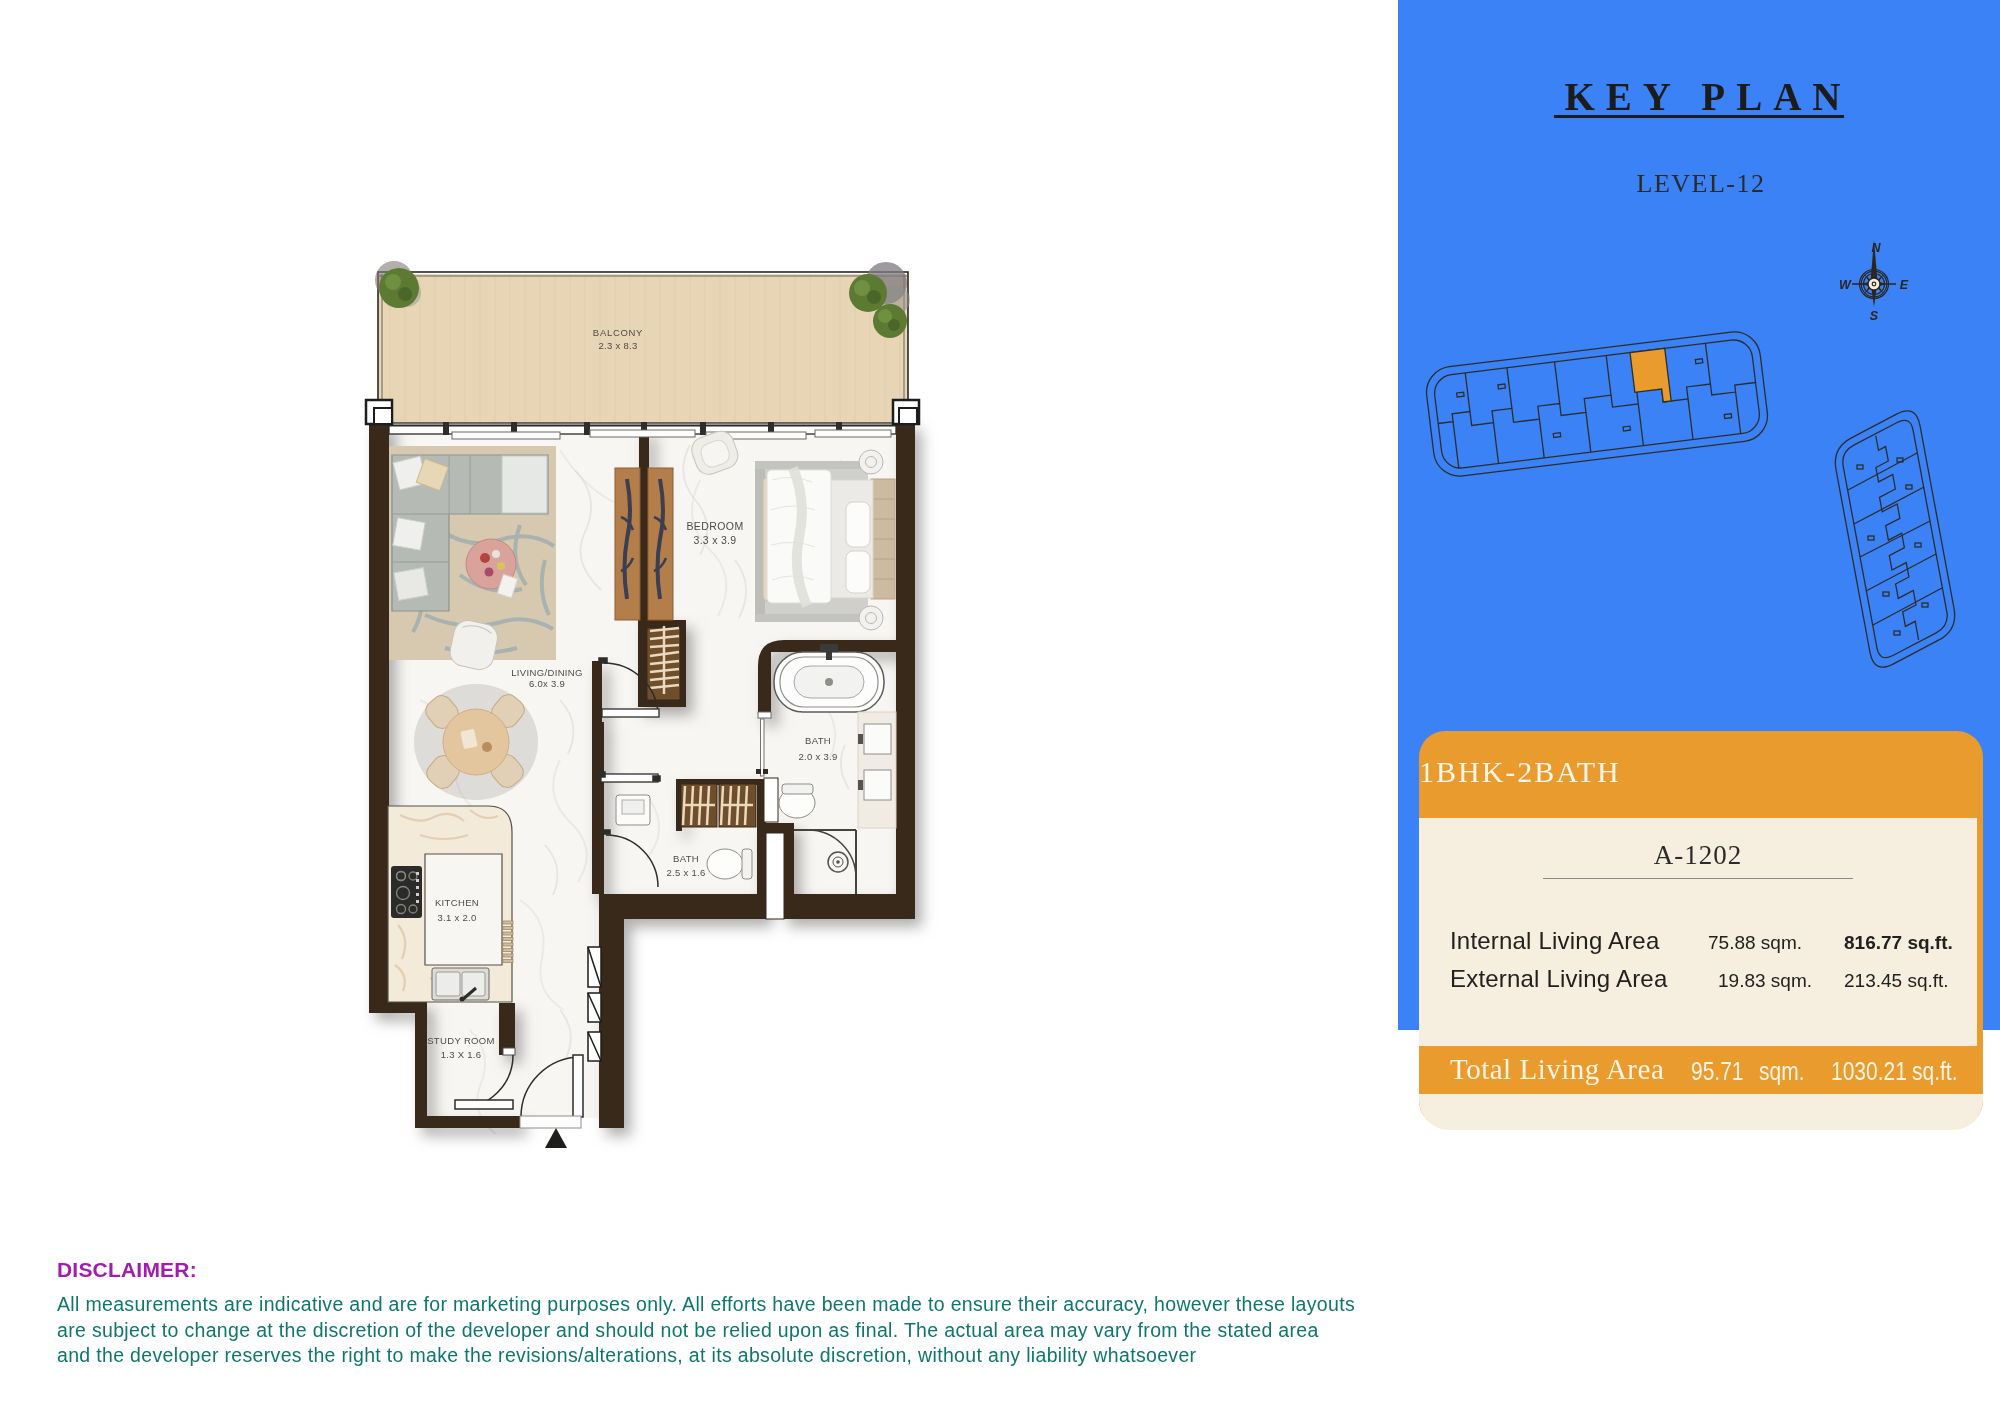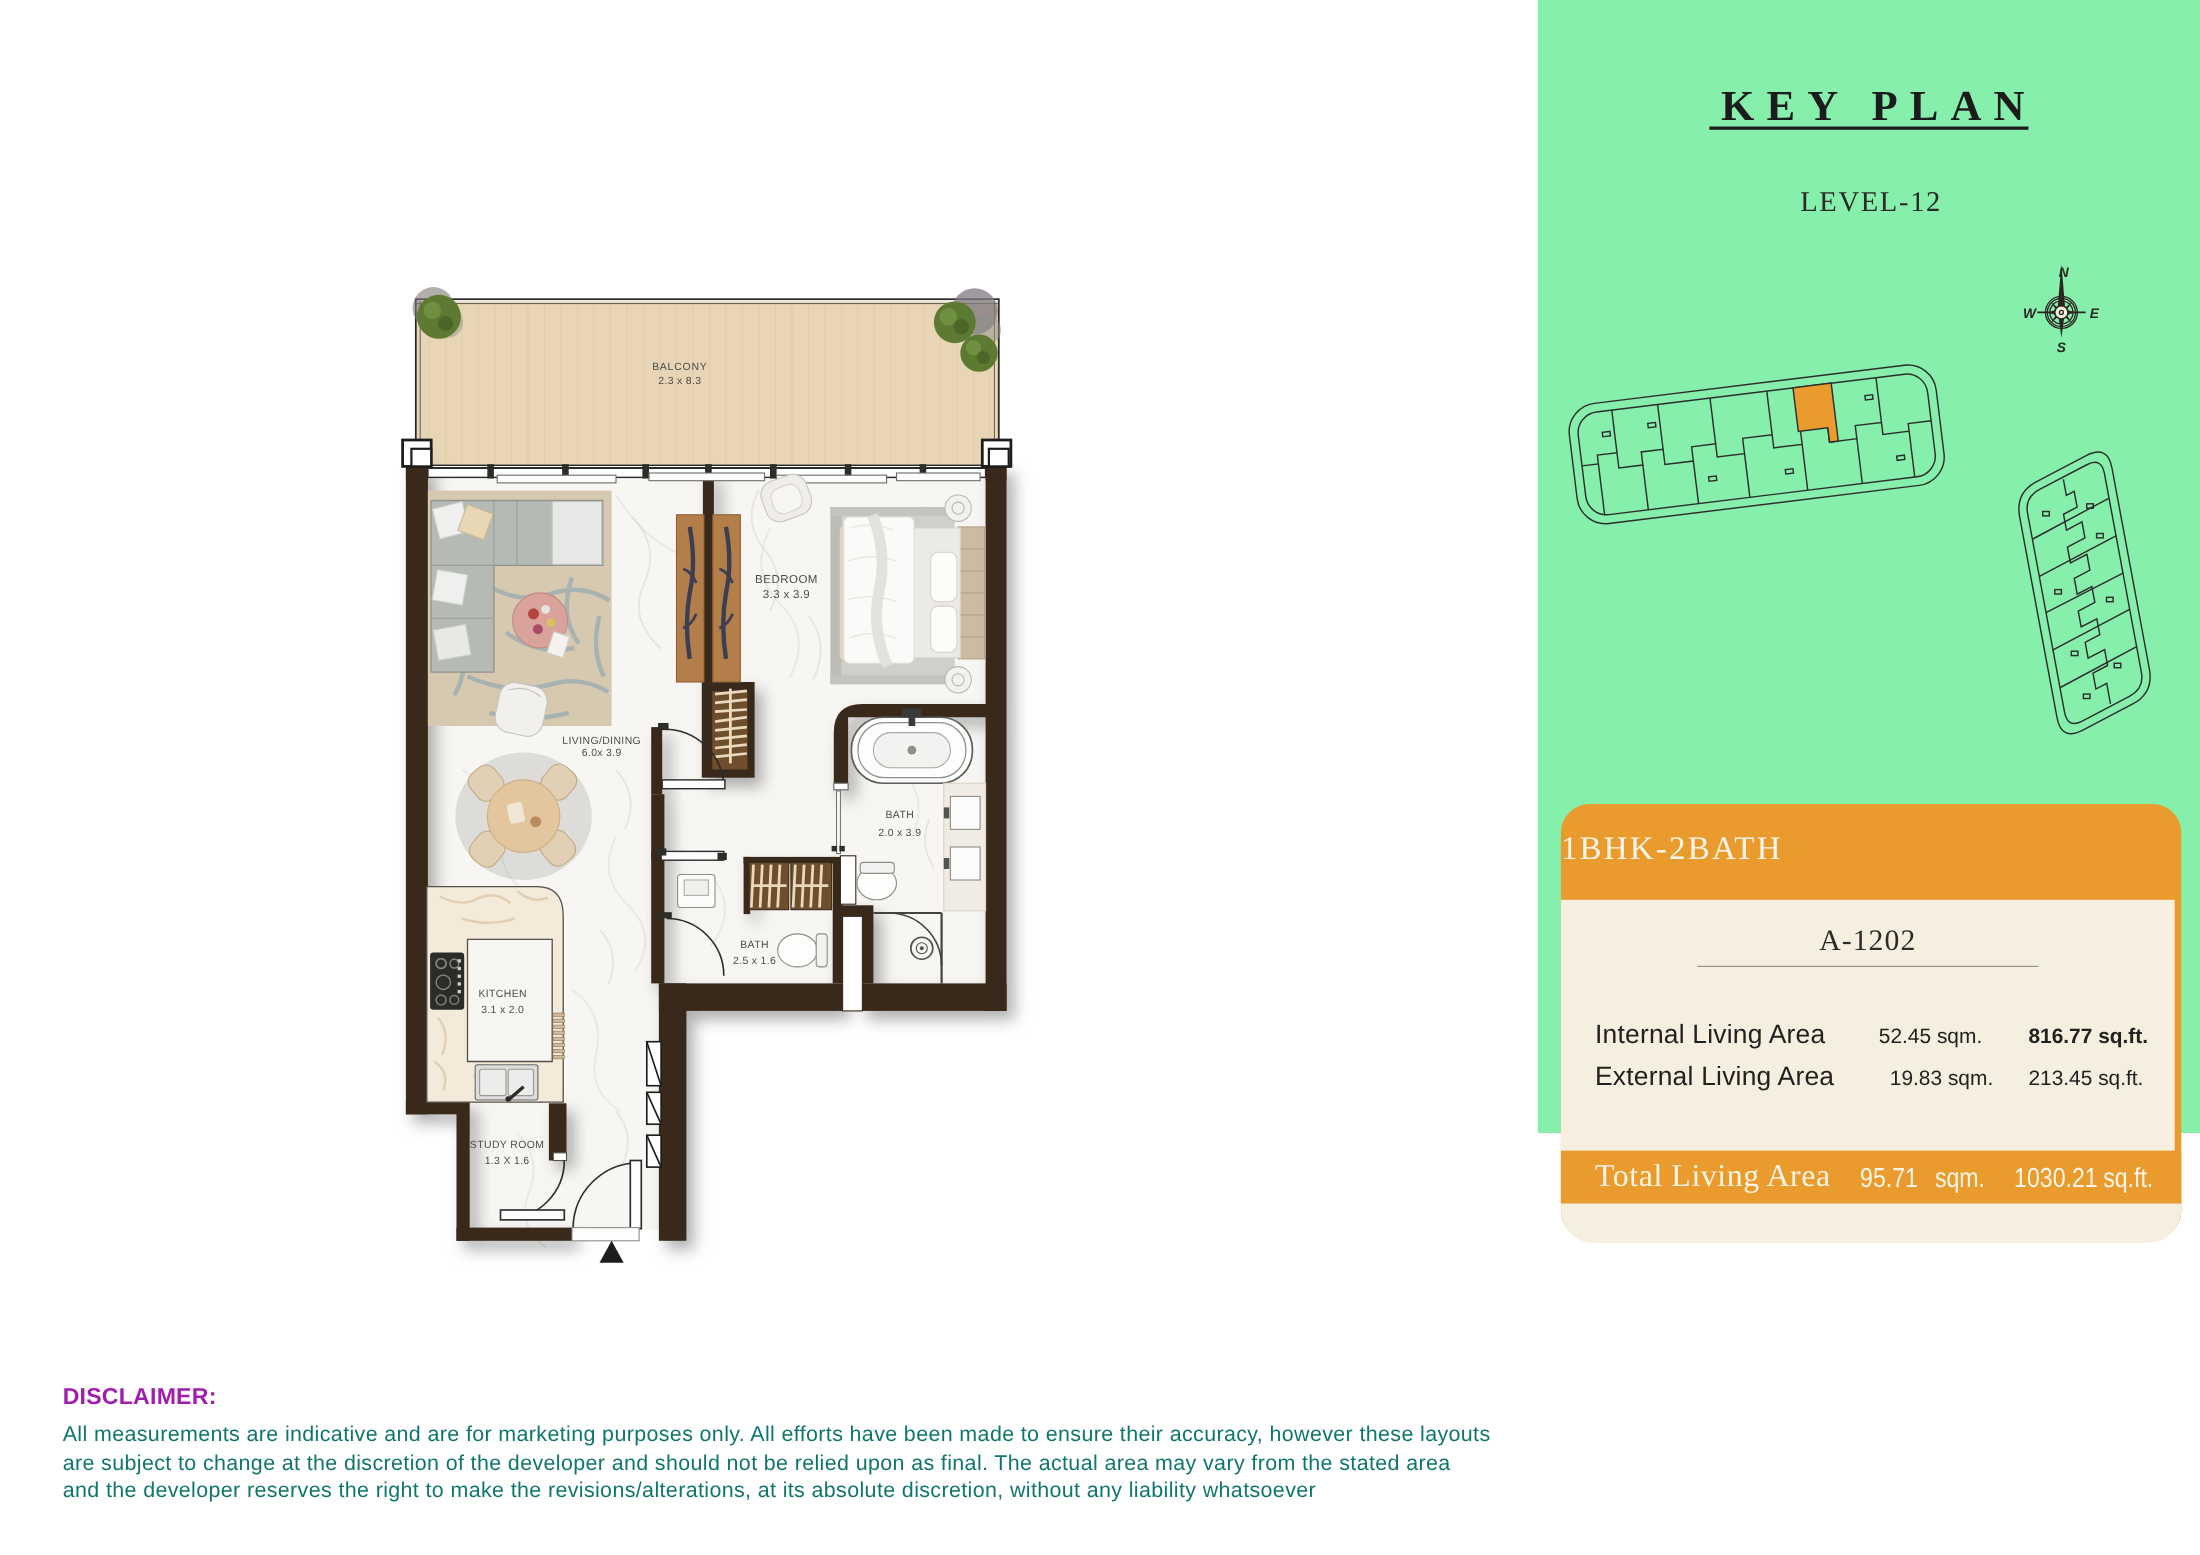--- a/index.html
+++ b/index.html
@@ -1,18 +1,18 @@
 <!DOCTYPE html>
 <html><head>
 <meta charset="utf-8">
 <style>
   html,body{margin:0;padding:0;}
   body{width:2000px;height:1414px;position:relative;background:#ffffff;overflow:hidden;
        font-family:"Liberation Sans", sans-serif;}
-  .sidebar{position:absolute;left:1398px;top:0;width:602px;height:1030px;background:#86efac;}
+  .sidebar{position:absolute;left:1398px;top:0;width:602px;height:1030px;background:#3b82f6;}
   .keyplan{position:absolute;left:9px;top:74px;width:602px;text-align:center;
       font-family:"Liberation Serif", serif;font-size:39px;font-weight:600;color:#1c1c1c;
       letter-spacing:11px;}
   .kpline{position:absolute;left:156px;top:115px;width:290px;height:3px;background:#1c1c1c;}
   .level{position:absolute;left:2px;top:169px;width:602px;text-align:center;
       font-family:"Liberation Serif", serif;font-size:26px;font-weight:500;color:#2a2a28;letter-spacing:1.5px;}
   .card{position:absolute;left:21px;top:731px;width:564px;height:396px;background:#e99b2e;border-radius:26px;}
   .cardhead{position:absolute;left:0;top:0;width:564px;height:88px;color:#fdf6ea;
       font-family:"Liberation Serif", serif;font-size:30px;letter-spacing:2px;line-height:82px;}
   .cardbody{position:absolute;left:0;top:87px;width:558px;height:230px;background:#f6eede;}
@@ -106,21 +106,21 @@
       <rect x="1922" y="603" width="6" height="4"></rect>
       <rect x="1894" y="631" width="6" height="4"></rect>
     </g>
   </svg>
   <div class="card">
     <div class="cardhead">1BHK-2BATH</div>
     <div class="cardbody">
       <div class="cardunit">A-1202</div>
       <div class="cardline"></div>
       <div class="rowlab" style="top:109px;">Internal Living Area</div>
-      <div class="rownum" style="left:289px;top:114px;">52.45 sqm.</div>
+      <div class="rownum" style="left:289px;top:114px;">75.88 sqm.</div>
       <div class="rownum" style="left:425px;top:114px;font-weight:bold;">816.77 sq.ft.</div>
       <div class="rowlab" style="top:147px;text-align:right;">External Living Area</div>
       <div class="rownum" style="left:289px;top:152px;margin-left:10px;">19.83 sqm.</div>
       <div class="rownum" style="left:425px;top:152px;">213.45 sq.ft.</div>
     </div>
     <div class="total">
       <span style="position:absolute;left:31px;top:7px;font-family:'Liberation Serif',serif;font-size:29px;letter-spacing:0.5px;">Total Living Area</span>
       <span style="position:absolute;left:272px;top:11px;font-size:25px;transform:scaleX(0.84);transform-origin:0 0;">95.71</span>
       <span style="position:absolute;left:340px;top:11px;font-size:25px;transform:scaleX(0.84);transform-origin:0 0;">sqm.</span>
       <span style="position:absolute;left:412px;top:11px;font-size:25px;transform:scaleX(0.84);transform-origin:0 0;">1030.21</span>

